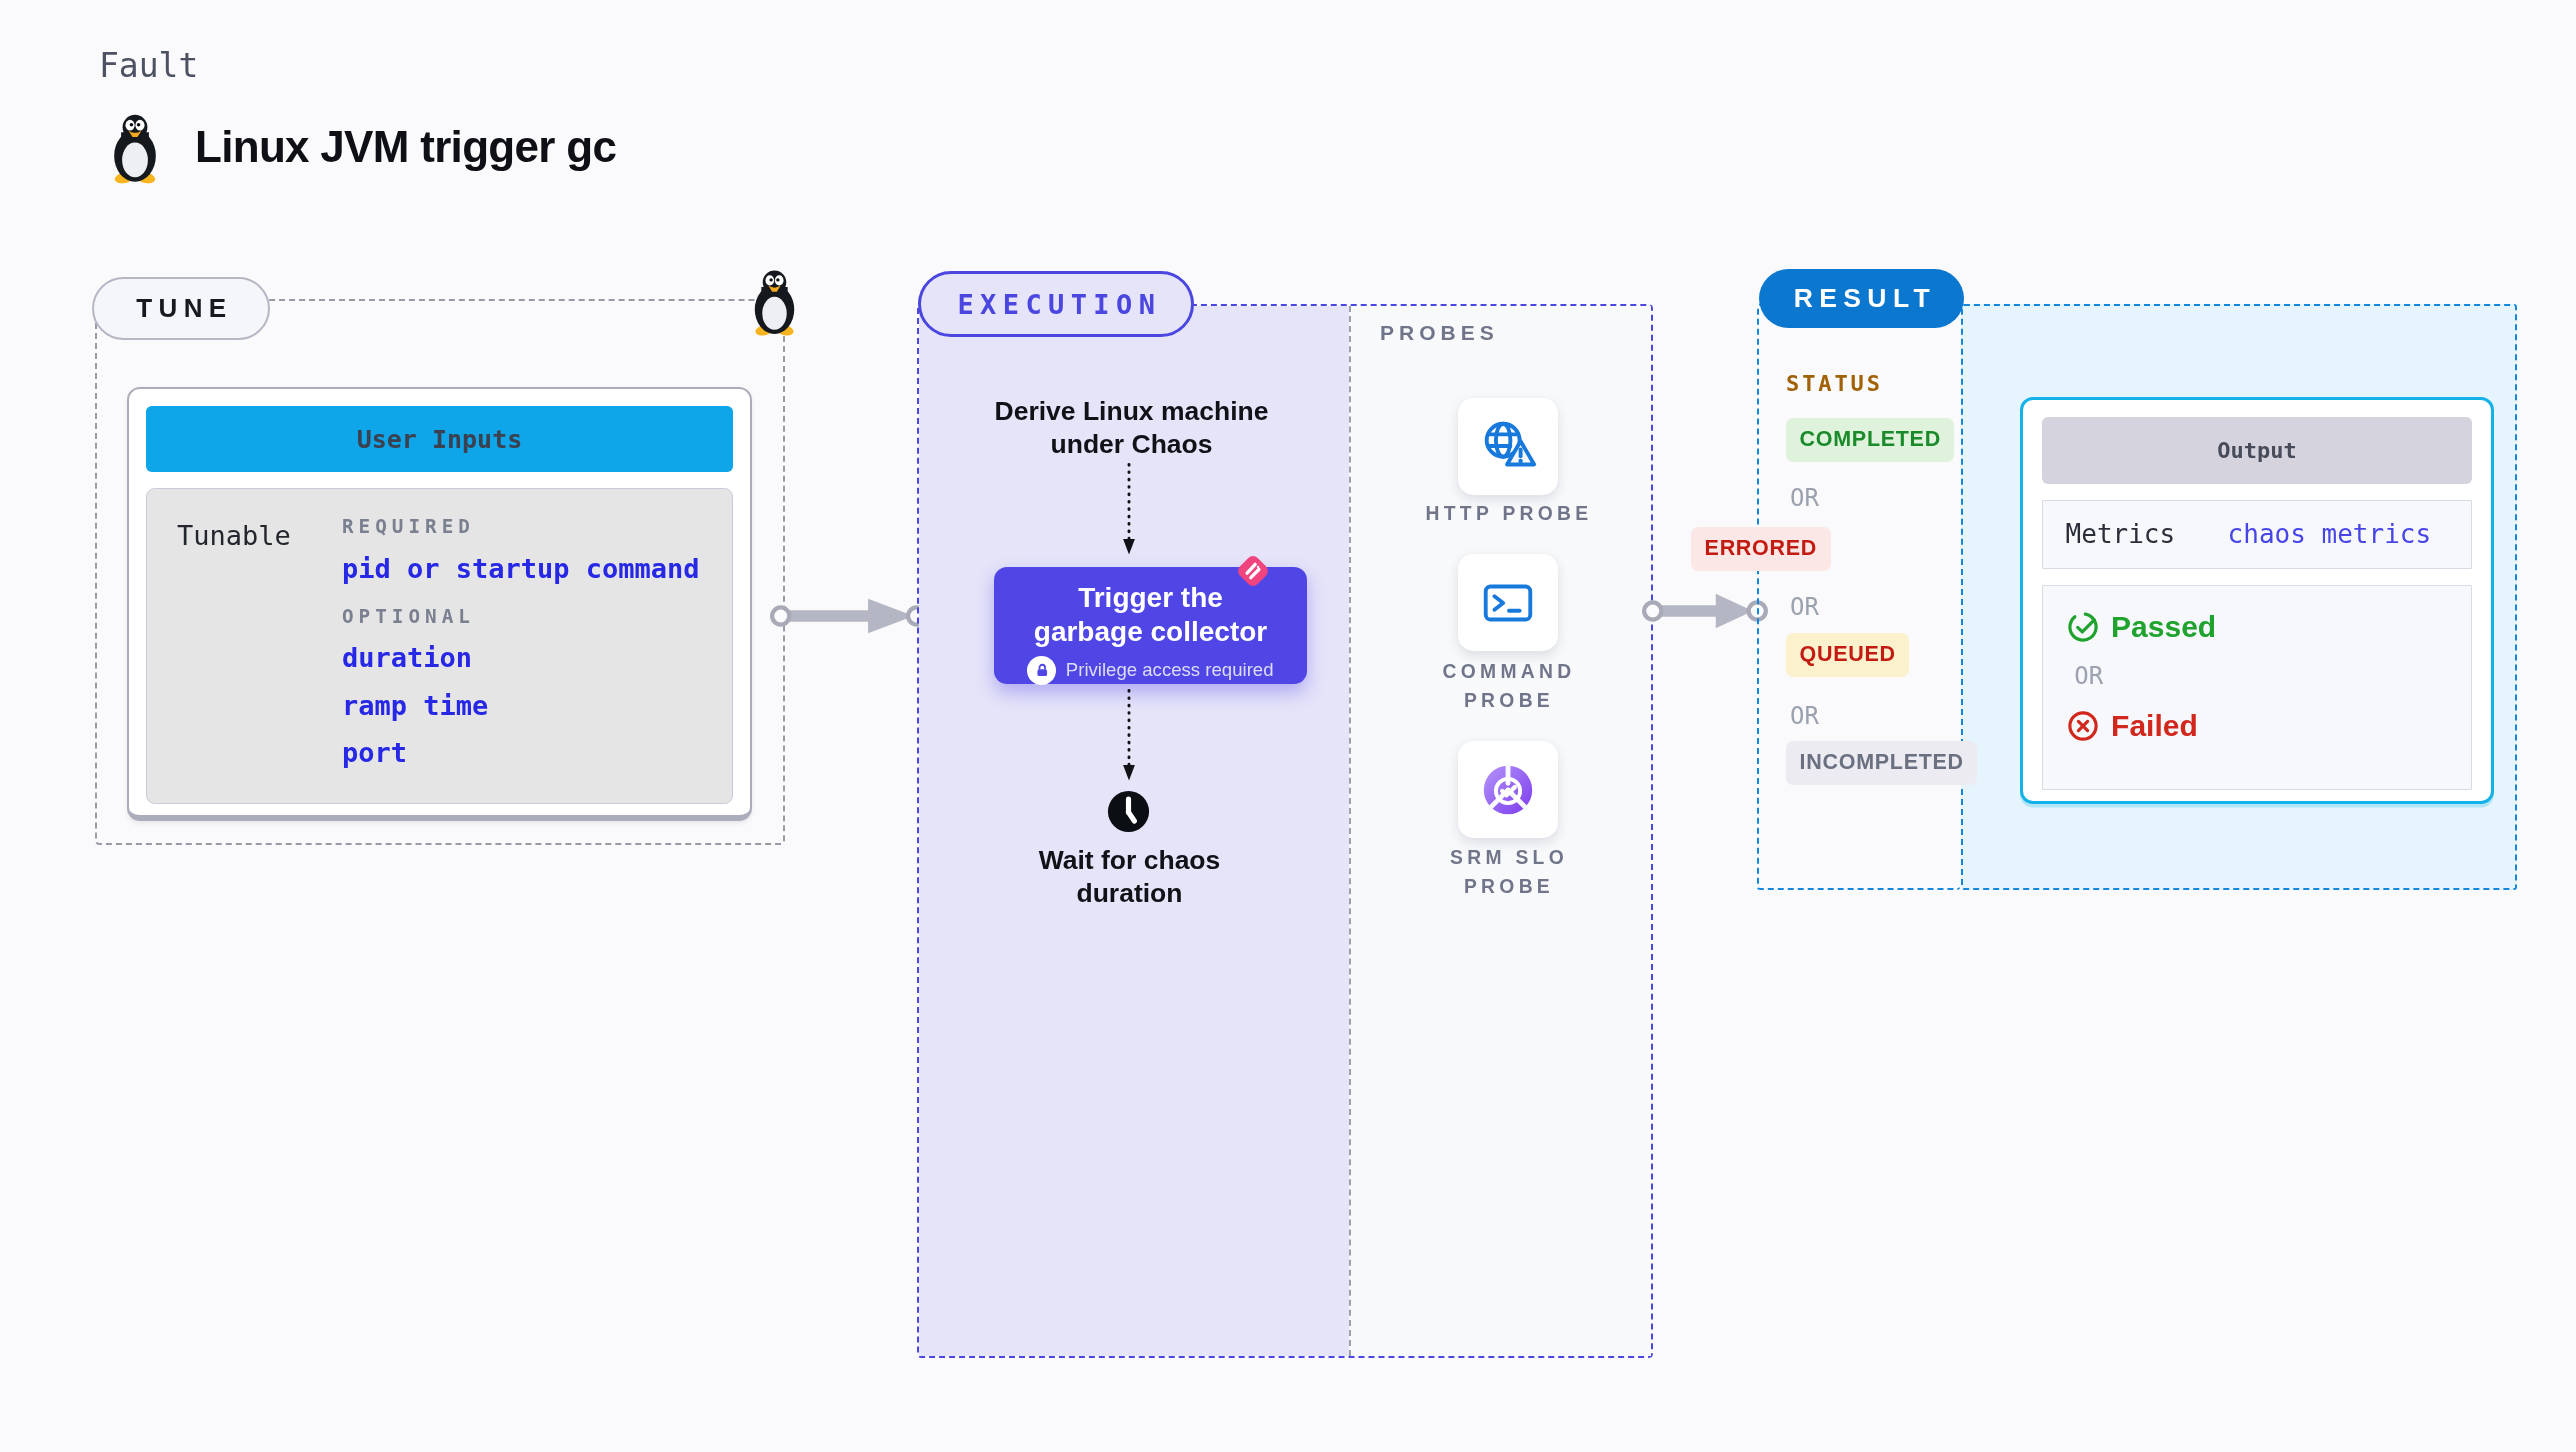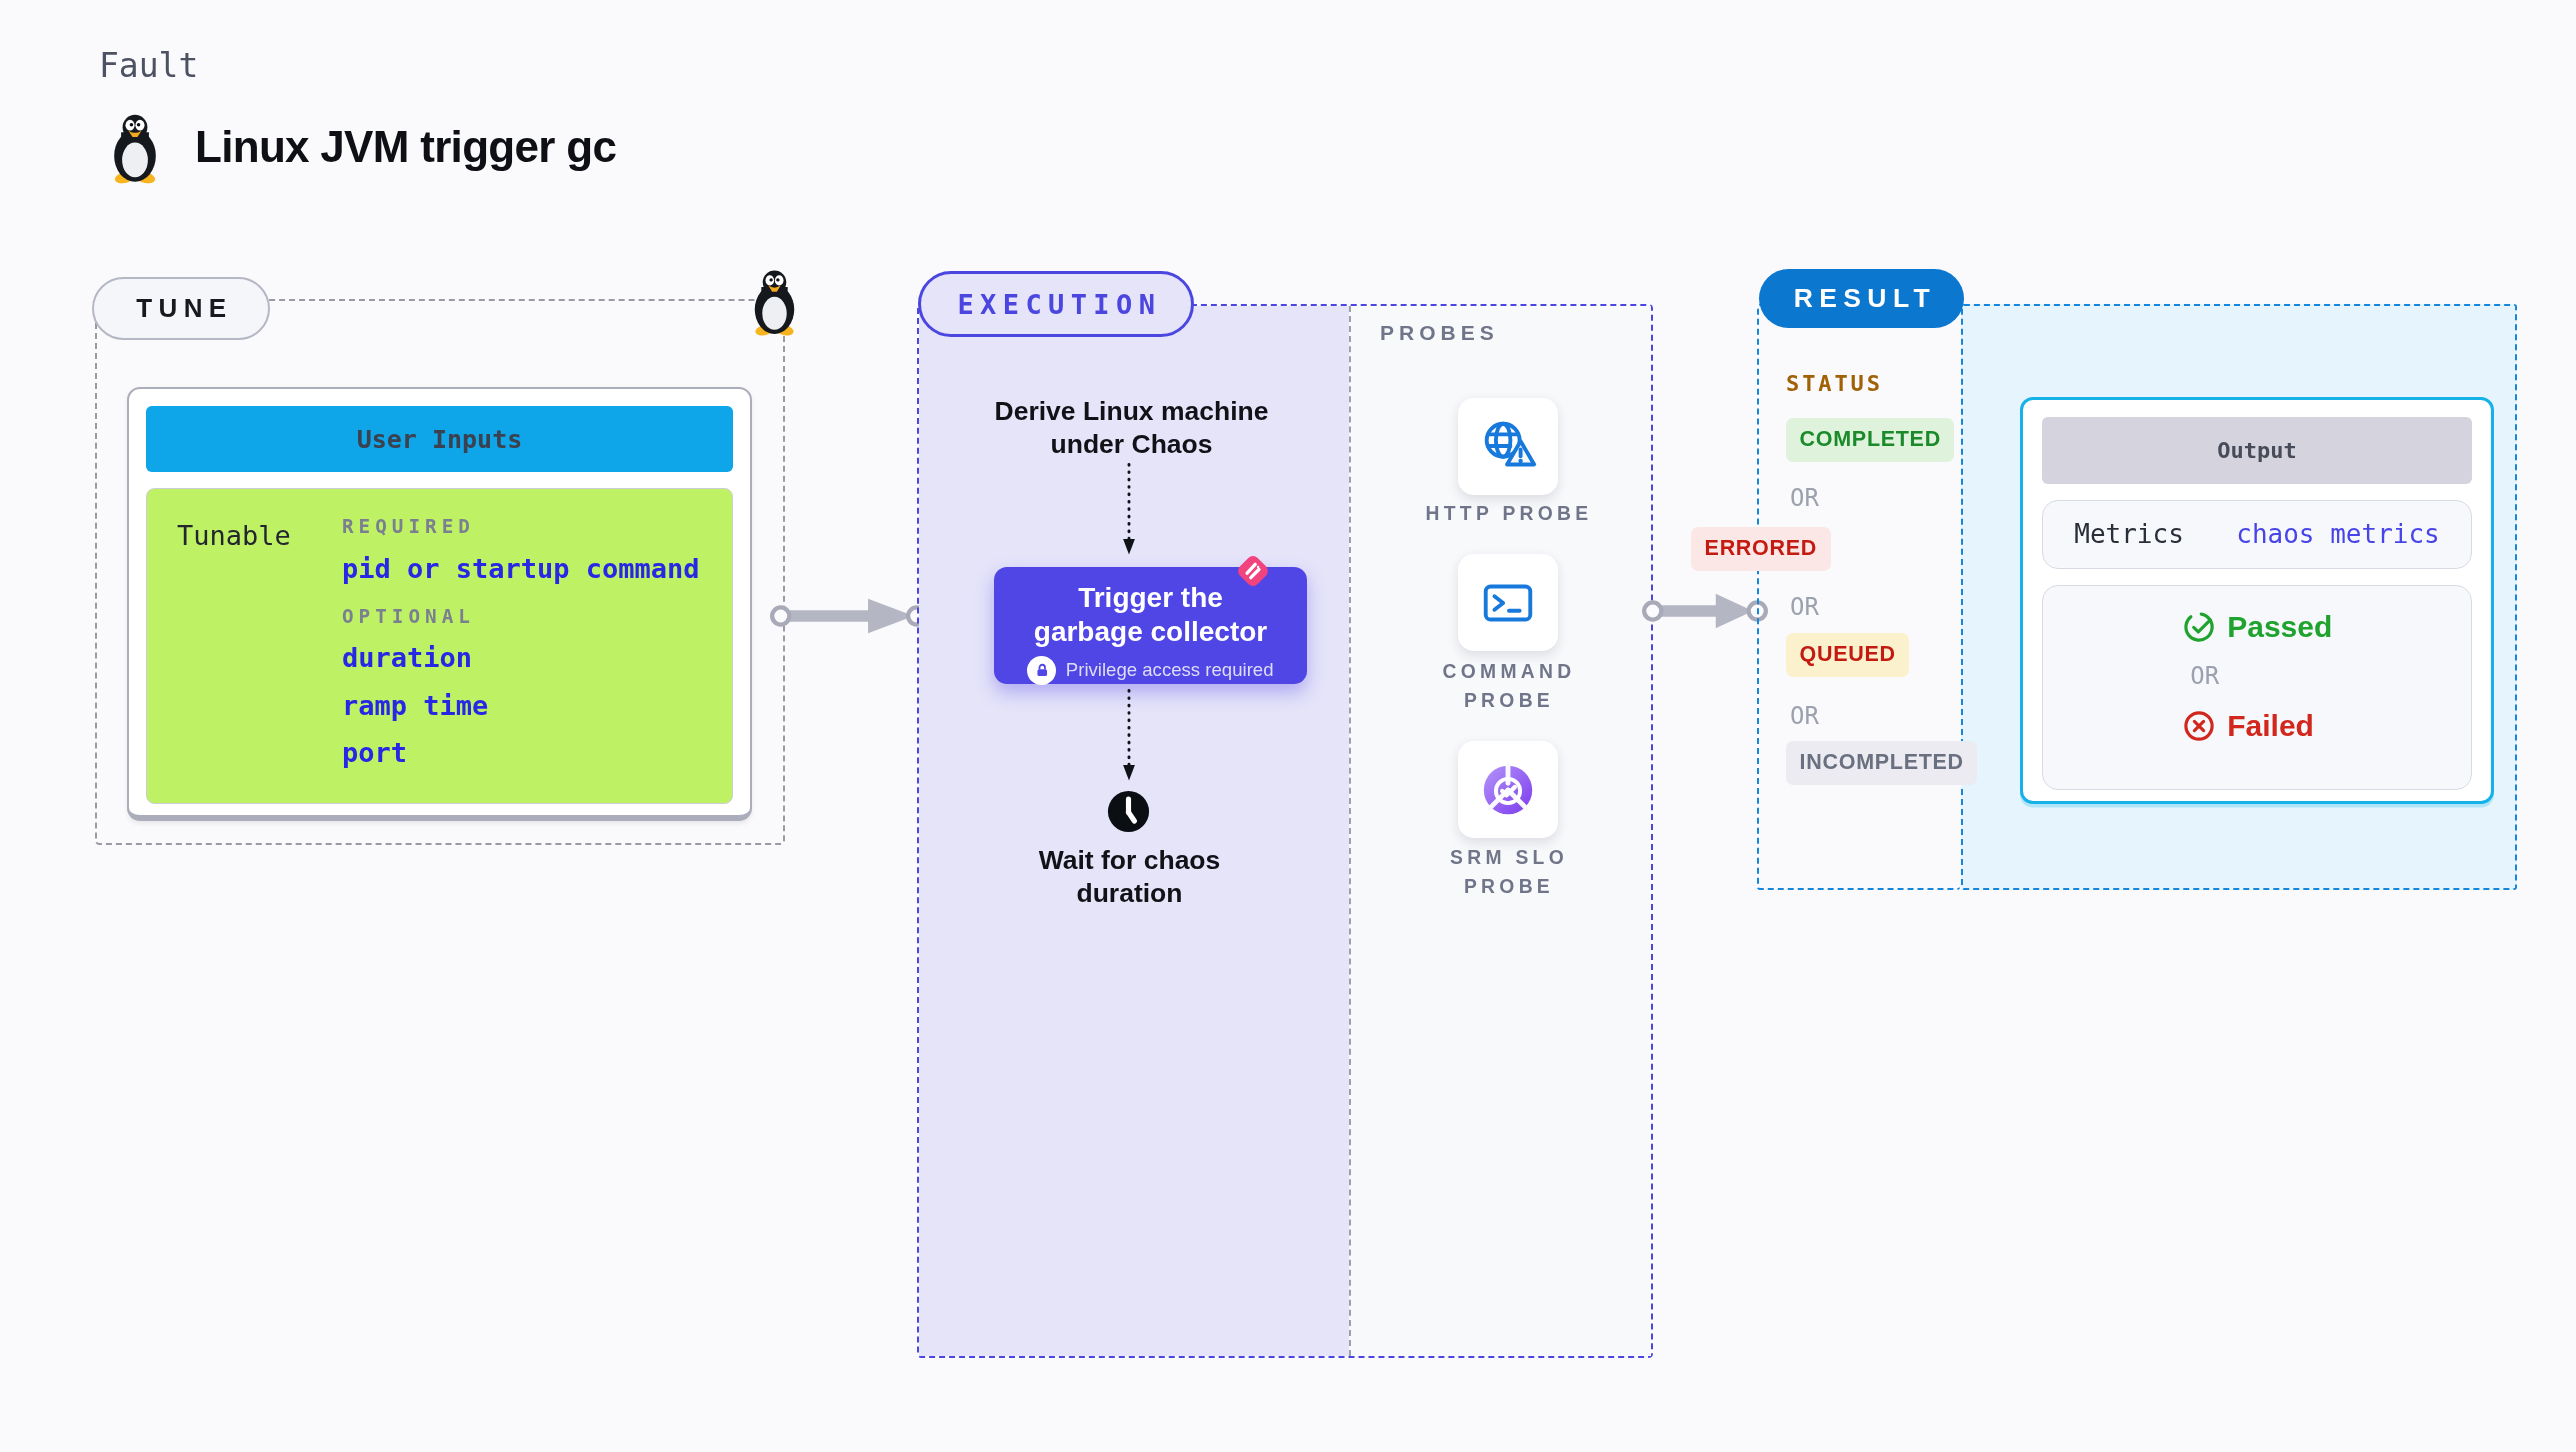--- a/index.html
+++ b/index.html
@@ -26,21 +26,21 @@
 
   
   .tune-box{left:95px;top:299px;width:686px;height:542px;border:2.9px dashed var(--dash-gray,#989BA6);border-radius:4.3px;}
   .small-tux{left:746px;top:268px;width:57px;height:68px;}
   .ui-card{left:127px;top:387px;width:625px;height:434px;background:#fff;
            border:2.9px solid #ABADBA;border-bottom-width:6.4px;border-radius:13px;
            box-shadow:0 2.1px 4.3px rgba(40,40,60,.08);box-sizing:border-box;}
   .ui-card-header{margin:17px 17px 0;height:66px;background:#0ea5e9;border-radius:5.7px;
            display:flex;align-items:center;justify-content:center;
            font-family:"DejaVu Sans Mono",monospace;font-size:25px;font-weight:700;color:#3C4150;}
-  .ui-panel{position:relative;margin:15.8px 17px;height:314px;background:#bef264;
+  .ui-panel{position:relative;margin:15.8px 17px;height:314px;background:#e5e5e5;
            border:1.4px solid #CACCD8;border-radius:8.6px;}
   .tunable-label{left:30px;top:31.5px;font-size:27px;color:#23262E;}
   .meta-label{font-size:19.3px;font-weight:700;letter-spacing:5px;color:#7A8090;}
   .param-link{font-size:27px;font-weight:700;color:var(--link-blue,#2727E6);}
   .req-label{left:195px;top:26px;} .req-param{left:195px;top:64px;}
   .opt-label{left:195px;top:116px;} .opt-a{left:195px;top:153px;}
   .opt-b{left:195px;top:201px;} .opt-c{left:195px;top:248px;}
 
   
   .exec-box{left:917px;top:304px;width:736px;height:1054px;
@@ -86,22 +86,22 @@
   .sb2{left:1691px;top:527px;} .or2{left:1790px;top:593px;}
   .sb3{left:1786px;top:633px;} .or3{left:1790px;top:702px;}
   .sb4{left:1786px;top:741px;}
 
   .output-card{left:2020px;top:397px;width:474px;height:407px;background:#fff;
             border:3.6px solid var(--cyan,#14B2E9);border-radius:13px;box-sizing:border-box;
             box-shadow:0 3.6px 0 rgba(20,178,233,.25);}
   .output-header{margin:17px 18.6px 0;height:67px;background:#D5D4DE;border-radius:5.7px;
             display:flex;align-items:center;justify-content:center;
             font-family:"DejaVu Sans Mono",monospace;font-size:22px;font-weight:700;color:#484C5A;}
-  .o-row{margin:15.8px 18.6px 0;background:#F7F8FB;border:1.4px solid #D9DBE4;border-radius:16px;
-            box-sizing:border-box;display:flex;padding:11px 23px;justify-content:center;}
+  .o-row{margin:15.8px 18.6px 0;background:#F7F8FB;border:1.4px solid #D9DBE4;border-radius:1px;
+            box-sizing:border-box;display:flex;padding:11px 23px;}
   .metrics-row{height:69px;align-items:center;}
   .o-label{font-family:"DejaVu Sans Mono",monospace;font-size:26px;color:#2A2E38;width:162px;
             line-height:1.5;flex:none;}
   .metrics-value{font-family:"DejaVu Sans Mono",monospace;font-size:26px;color:var(--metrics-blue,#4845E8);}
   .probe-row{height:205px;padding-top:24px;}
   .verdict-col{margin-left:0;}
   .verdict{display:flex;align-items:center;gap:11.5px;}
   .verdict-text{font-size:30px;font-weight:700;}
   .passed .verdict-text{color:var(--green,#1FA32E);}
   .failed .verdict-text{color:var(--red,#D2271D);}

